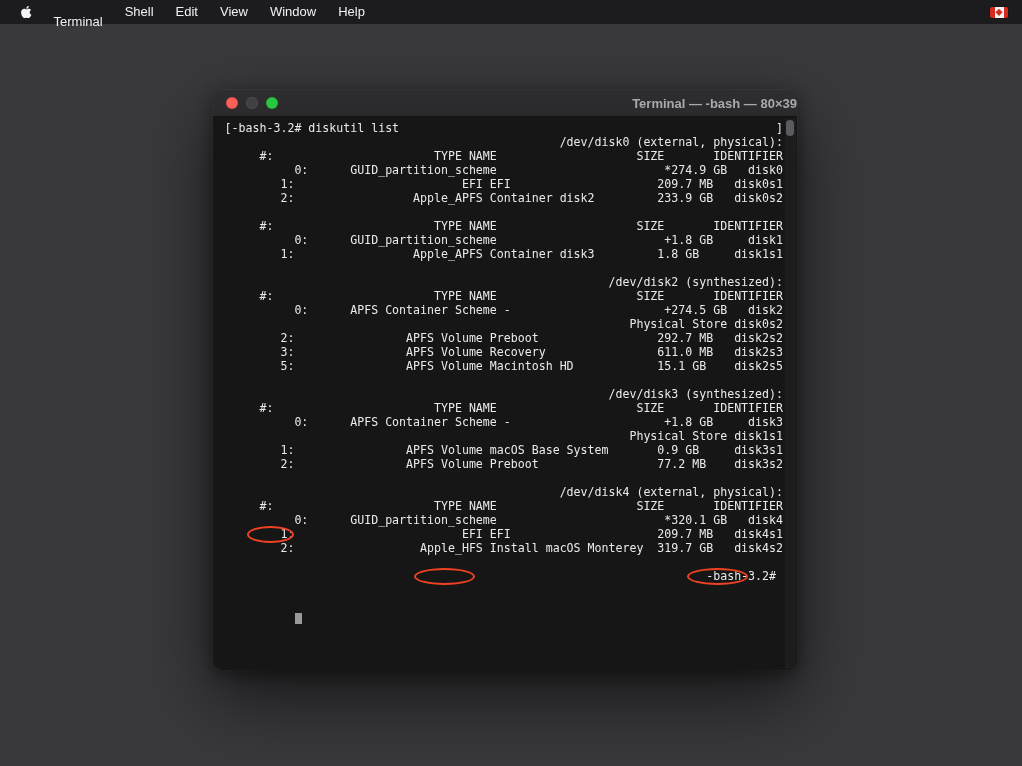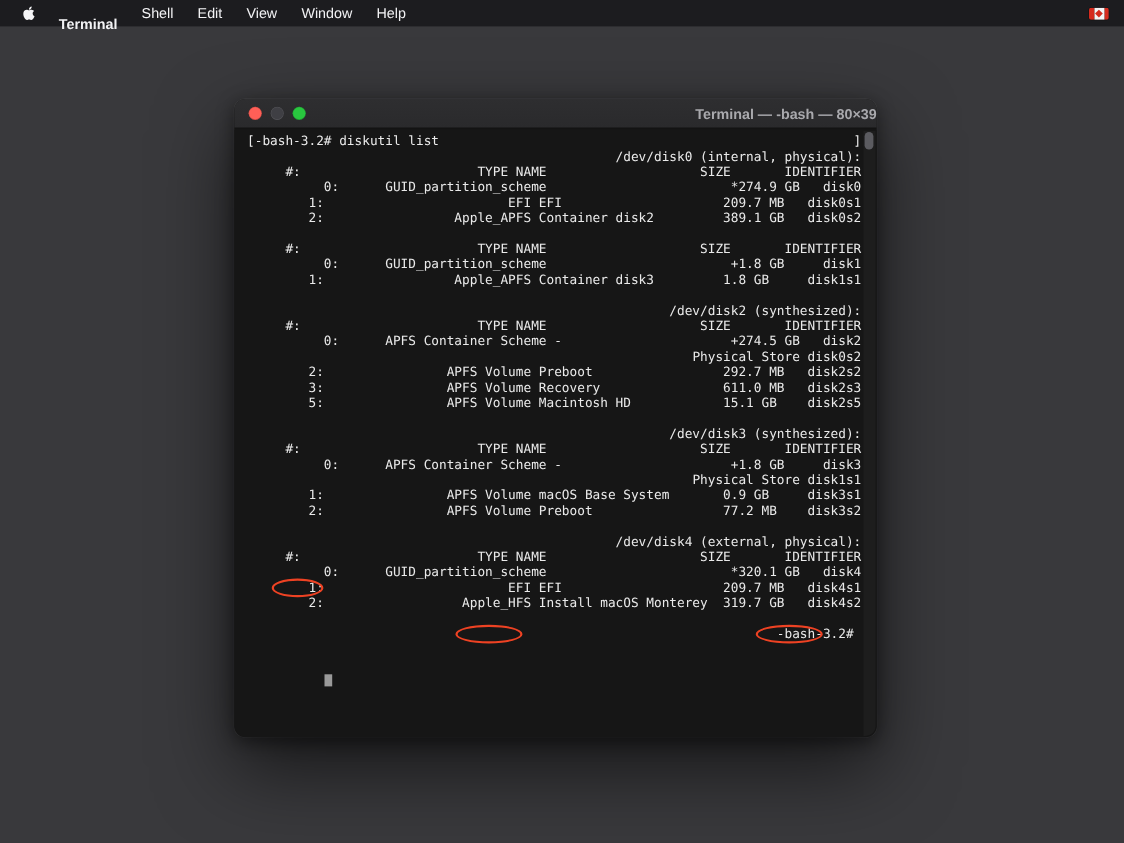--- a/index.html
+++ b/index.html
@@ -14,21 +14,21 @@
   .menu-bar {
     position:absolute; top:0; left:0; right:0; height:24px;
     background:#1c1c1f;
     display:flex; align-items:center;
     color:#f2f2f4; font-size:13px;
     padding:0 14px 0 10px;
   }
   .apple-menu { display:flex; align-items:center; padding:0 11px; cursor:default; }
   .apple-menu svg { height:14px; width:auto; fill:#f5f5f7; display:block; }
   .menu-item { padding:0 11px; line-height:24px; white-space:nowrap; }
-  .menu-item.app-name { font-weight:bold;margin-top:20px; }
+  .menu-item.app-name { font-weight:normal;margin-top:20px; }
   .menu-spacer { flex:1; }
   .flag {
     width:18px; height:11px; border-radius:2px; overflow:hidden;
     display:flex; box-shadow:0 0 0 0.5px rgba(0,0,0,.4);
   }
   .flag .band { width:4.5px; background:#d52b1e; }
   .flag .center { flex:1; background:#f4f4f4; position:relative; }
   .flag .leaf {
     position:absolute; left:50%; top:50%; width:4.5px; height:4.5px;
     background:#d52b1e; transform:translate(-50%,-50%) rotate(45deg);
@@ -124,25 +124,25 @@
         <span class="tl minimize"></span>
         <span class="tl zoom"></span>
       </div>
       <div class="window-title">Terminal — -bash — 80×39</div>
     </div>
 
     <div class="terminal-content">
       <div class="term-stack">
         <div id="terminal-lines">
             <div class="term-line">[-bash-3.2# diskutil list                                                      ]</div>
-            <div class="term-line">/dev/disk0 (internal, physical):</div>
+            <div class="term-line">/dev/disk0 (external, physical):</div>
             <div class="term-line">   #:                       TYPE NAME                    SIZE       IDENTIFIER</div>
             <div class="term-line">   0:      GUID_partition_scheme                        *274.9 GB   disk0</div>
             <div class="term-line">   1:                        EFI EFI                     209.7 MB   disk0s1</div>
-            <div class="term-line">   2:                 Apple_APFS Container disk2         389.1 GB   disk0s2</div>
+            <div class="term-line">   2:                 Apple_APFS Container disk2         233.9 GB   disk0s2</div>
             <div class="term-line"></div>
             <div class="term-line">   #:                       TYPE NAME                    SIZE       IDENTIFIER</div>
             <div class="term-line">   0:      GUID_partition_scheme                        +1.8 GB     disk1</div>
             <div class="term-line">   1:                 Apple_APFS Container disk3         1.8 GB     disk1s1</div>
             <div class="term-line"></div>
             <div class="term-line">/dev/disk2 (synthesized):</div>
             <div class="term-line">   #:                       TYPE NAME                    SIZE       IDENTIFIER</div>
             <div class="term-line">   0:      APFS Container Scheme -                      +274.5 GB   disk2</div>
             <div class="term-line">                                 Physical Store disk0s2</div>
             <div class="term-line">   2:                APFS Volume Preboot                 292.7 MB   disk2s2</div>

